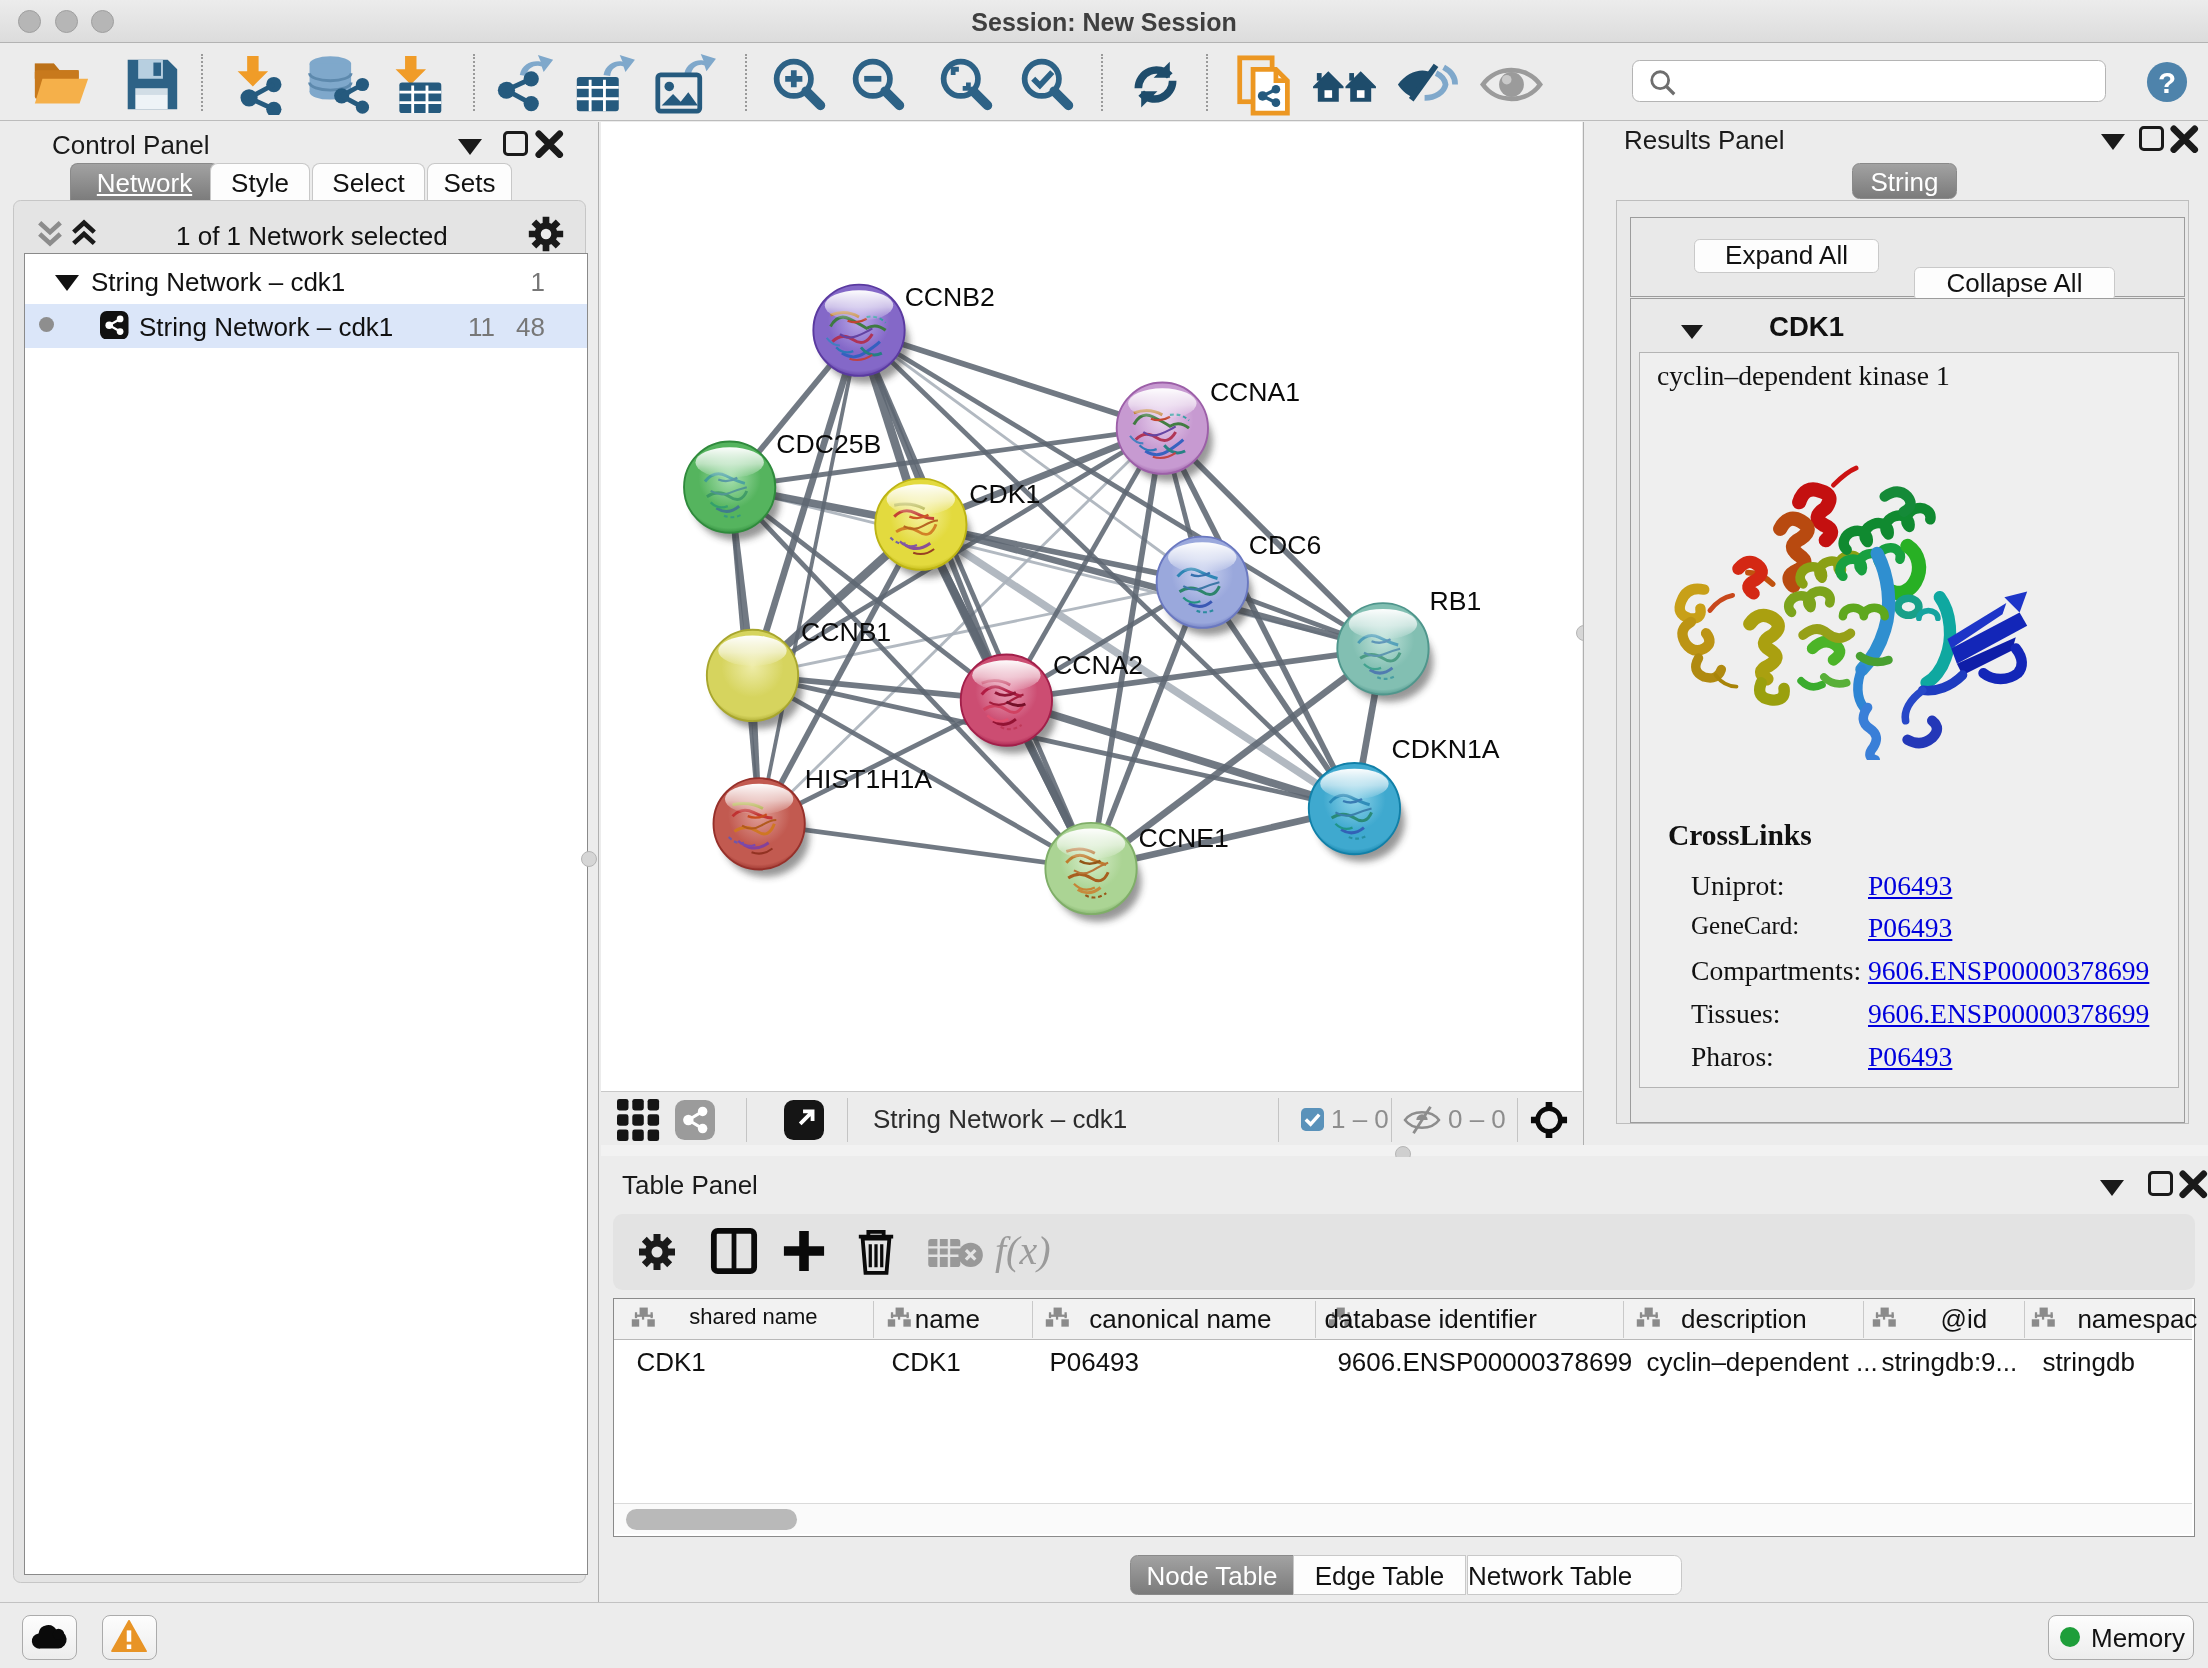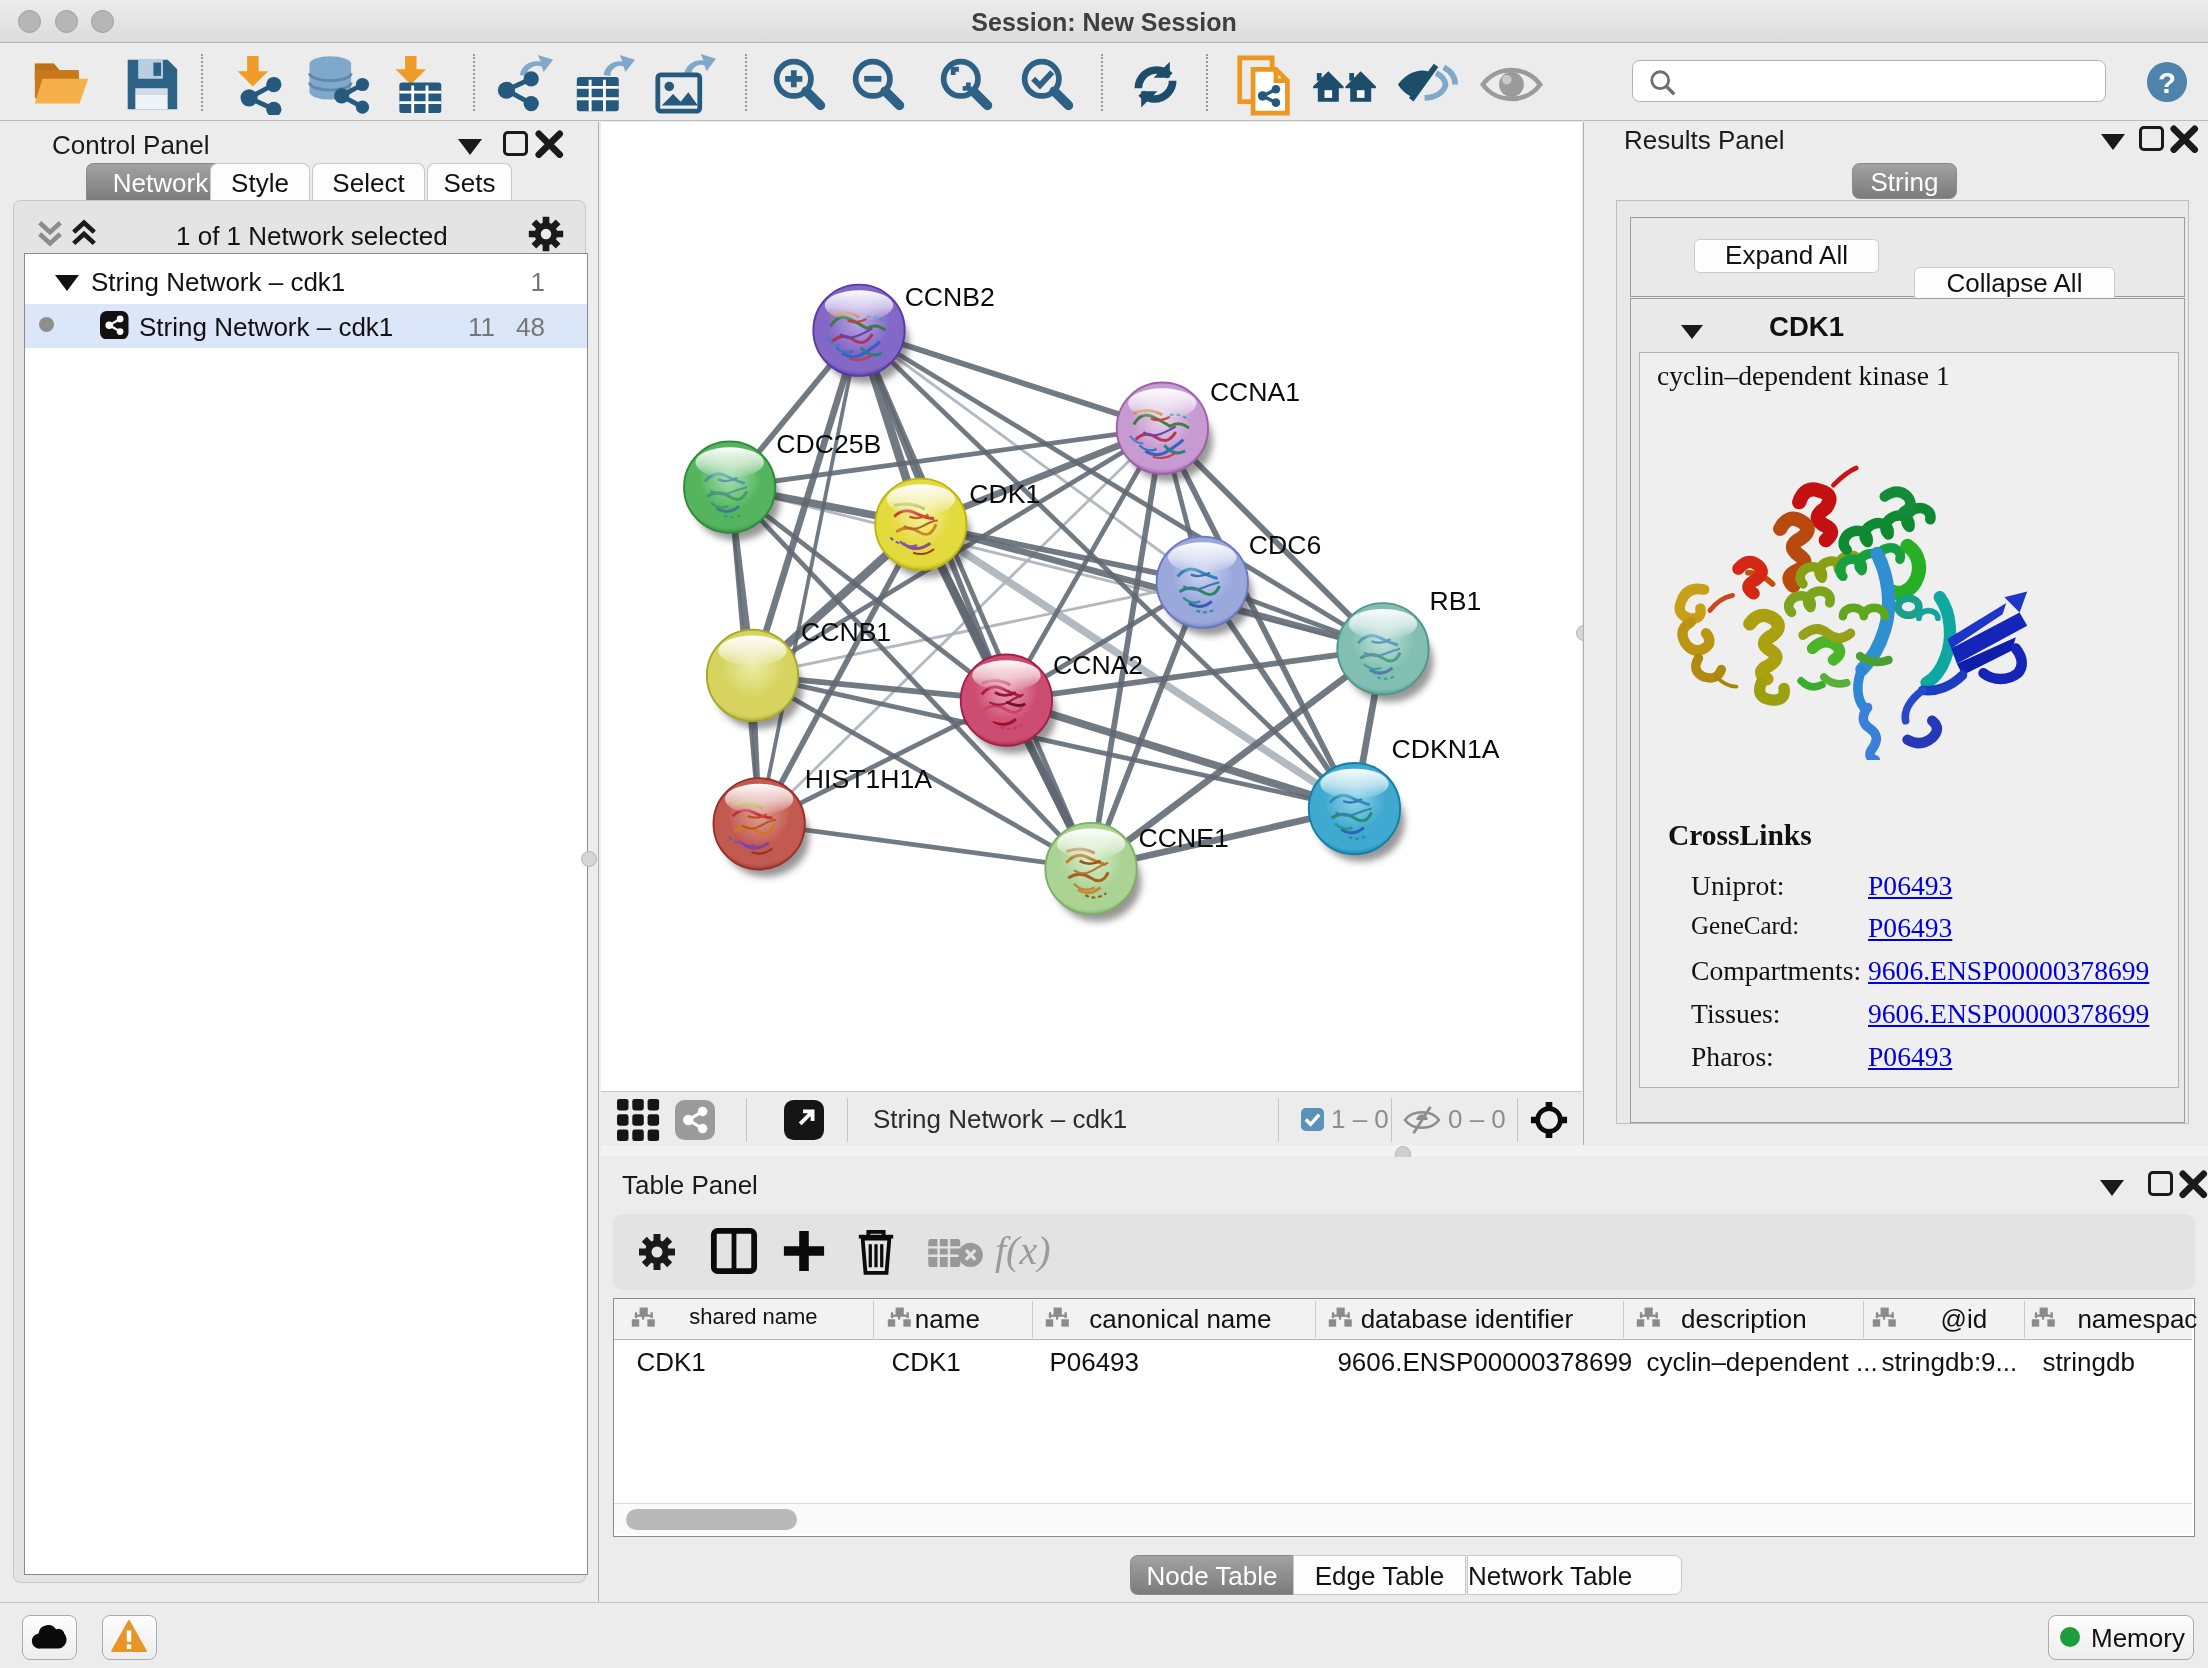--- a/index.html
+++ b/index.html
@@ -224,21 +224,21 @@
 </div>
 
 <div id="control" class="abs">
   <div class="ptitle abs" style="left:52px; top:7.6px;">Control Panel</div>
   <span class="abs" style="left:458px; top:17px; width:0; height:0; border-left:12.4px solid transparent; border-right:12.4px solid transparent; border-top:16px solid #1a1a1a;"></span>
   <span class="abs" style="left:503px; top:8.6px; width:25px; height:25px; border:3.8px solid #1a1a1a; border-radius:4.8px;"></span>
   <svg class="abs" style="left:535px; top:7.6px;" width="28.5" height="28.5" viewBox="0 0 30 30">
     <path d="M4 4 L26 26 M26 4 L4 26" stroke="#1a1a1a" stroke-width="7" stroke-linecap="round"></path>
   </svg>
   <div class="abs tabrow" style="left:0; top:41px; width:599px; height:38px;">
-    <div class="tab sel" style="left:86px; width:149px;">Network</div>
+    <div class="tab sel" style="left:70px; width:149px;text-decoration:underline;">Network</div>
     <div class="tab" style="left:210px; width:100px;">Style</div>
     <div class="tab" style="left:312px; width:113px;">Select</div>
     <div class="tab" style="left:427px; width:85px;">Sets</div>
   </div>
   <div id="netsubbar" class="abs"></div>
   <div class="abs" style="left:176px; top:99px; font-size:26px; color:#111;">1 of 1 Network selected</div>
   <svg class="abs" style="left:34px; top:97px;" width="32" height="30" viewBox="0 0 34 32">
     <g fill="none" stroke="#8c8c8c" stroke-width="5">
       <path d="M6 4 L17 14 28 4 M6 16 L17 26 28 16"></path>
     </g>
@@ -720,21 +720,21 @@
     <div class="abs" style="left:1009px; top:1.9px; width:0; height:37px; border-left:1.9px solid #c9c9c9;"></div>
     <div class="abs" style="left:1249px; top:1.9px; width:0; height:37px; border-left:1.9px solid #c9c9c9;"></div>
     <div class="abs" style="left:1410px; top:1.9px; width:0; height:37px; border-left:1.9px solid #c9c9c9;"></div>
     <div class="abs hicon" style="left:17px; top:6.7px;"></div>
     <div class="abs" style="left:38px; top:4.8px; width:202px; text-align:center; font-size:22px; color:#111;">shared name</div>
     <div class="abs hicon" style="left:273px; top:6.7px;"></div>
     <div class="abs" style="left:278px; top:4.8px; width:110px; text-align:center; font-size:26px; color:#111;">name</div>
     <div class="abs hicon" style="left:431px; top:6.7px;"></div>
     <div class="abs" style="left:428px; top:4.8px; width:276px; text-align:center; font-size:26px; color:#111;">canonical name</div>
     <div class="abs hicon" style="left:714px; top:6.7px;"></div>
-    <div class="abs" style="left:710px; top:4.8px; width:285px; text-align:center; font-size:26px; color:#111;">database identifier</div>
+    <div class="abs" style="left:710px; top:4.8px; width:285px; font-size:26px; color:#111;">database identifier</div>
     <div class="abs hicon" style="left:1022px; top:6.7px;"></div>
     <div class="abs" style="left:1046px; top:4.8px; width:167px; text-align:center; font-size:26px; color:#111;">description</div>
     <div class="abs hicon" style="left:1258px; top:6.7px;"></div>
     <div class="abs" style="left:1309px; top:4.8px; width:81px; text-align:center; font-size:26px; color:#111;">@id</div>
     <div class="abs hicon" style="left:1417px; top:6.7px;"></div>
     <div class="abs" style="left:1463px; top:4.8px; font-size:26px; color:#111;">namespac</div>
     <div class="abs" style="left:22px; top:48px; font-size:26px; color:#111;">CDK1</div>
     <div class="abs" style="left:277px; top:48px; font-size:26px; color:#111;">CDK1</div>
     <div class="abs" style="left:435px; top:48px; font-size:26px; color:#111;">P06493</div>
     <div class="abs" style="left:723px; top:48px; width:266px; text-align:center; font-size:26px; color:#111;">9606.ENSP00000378699</div>

